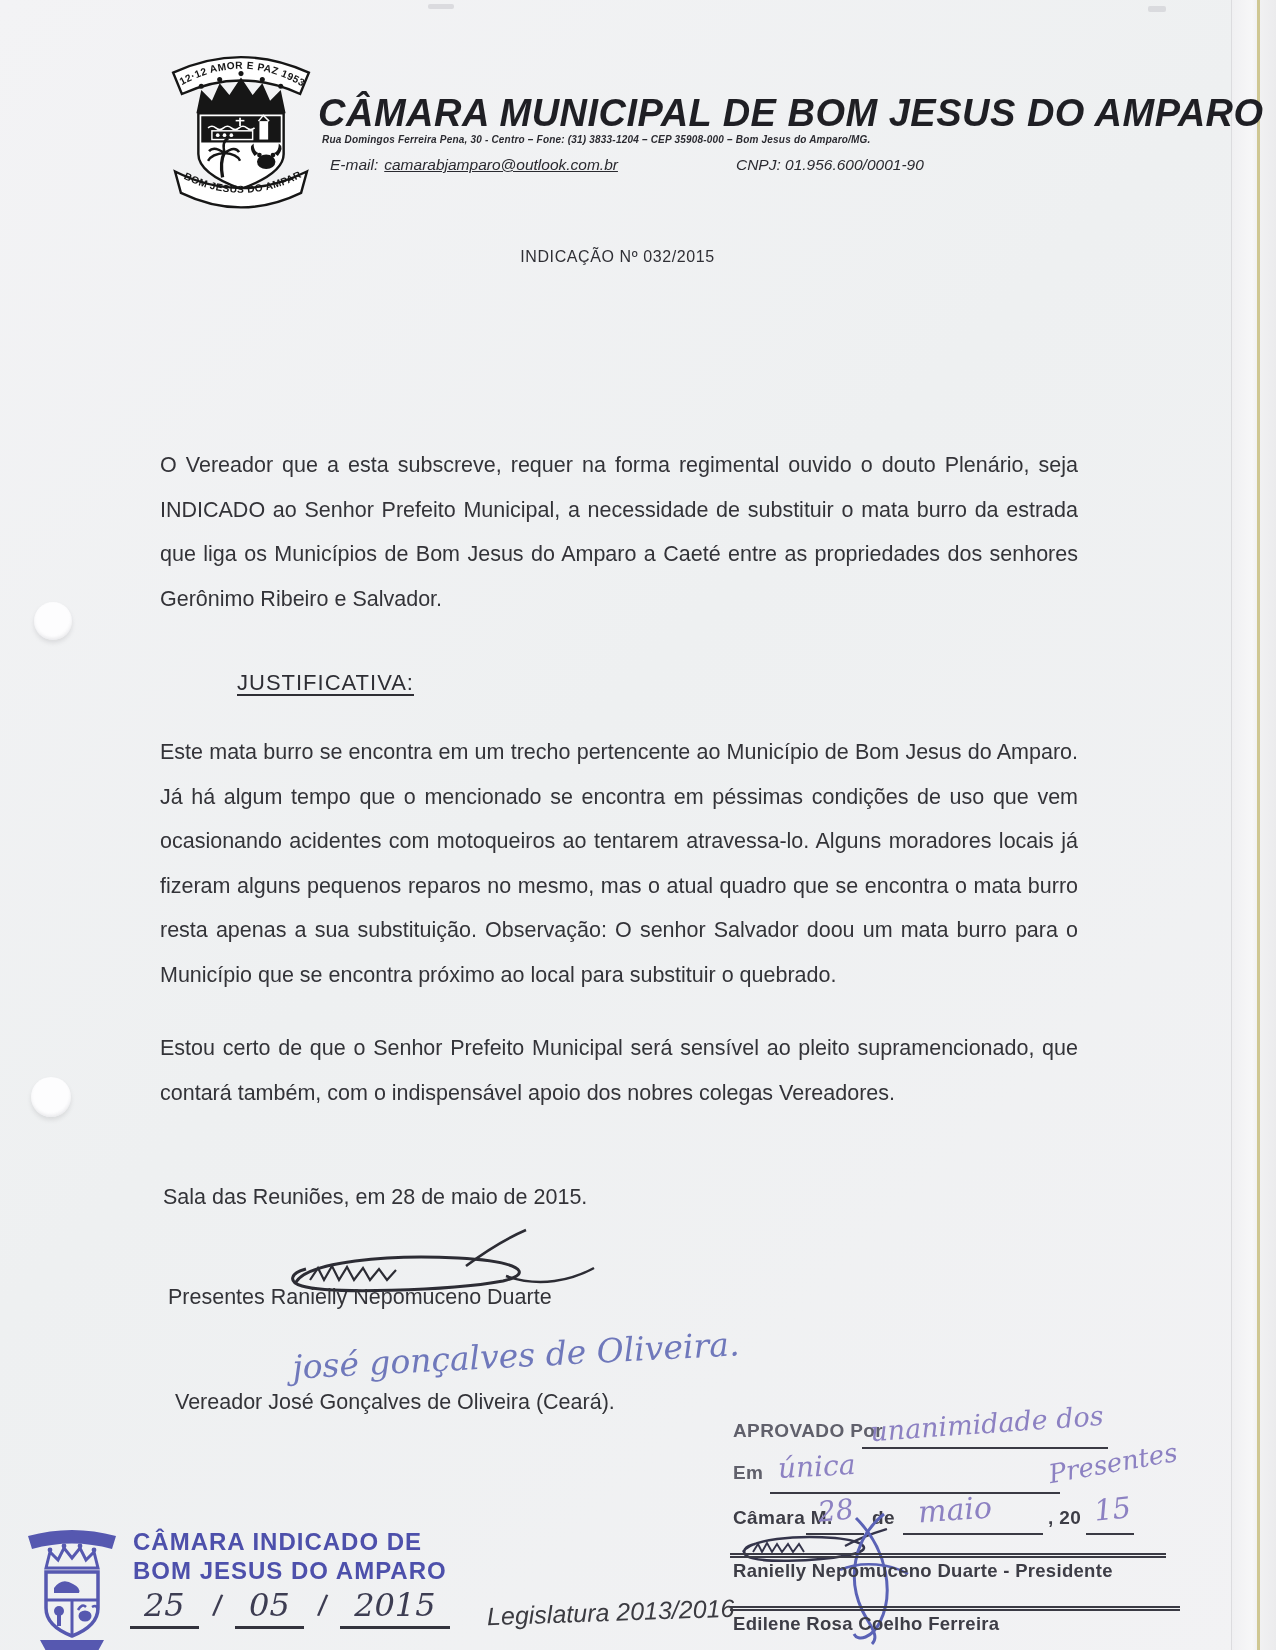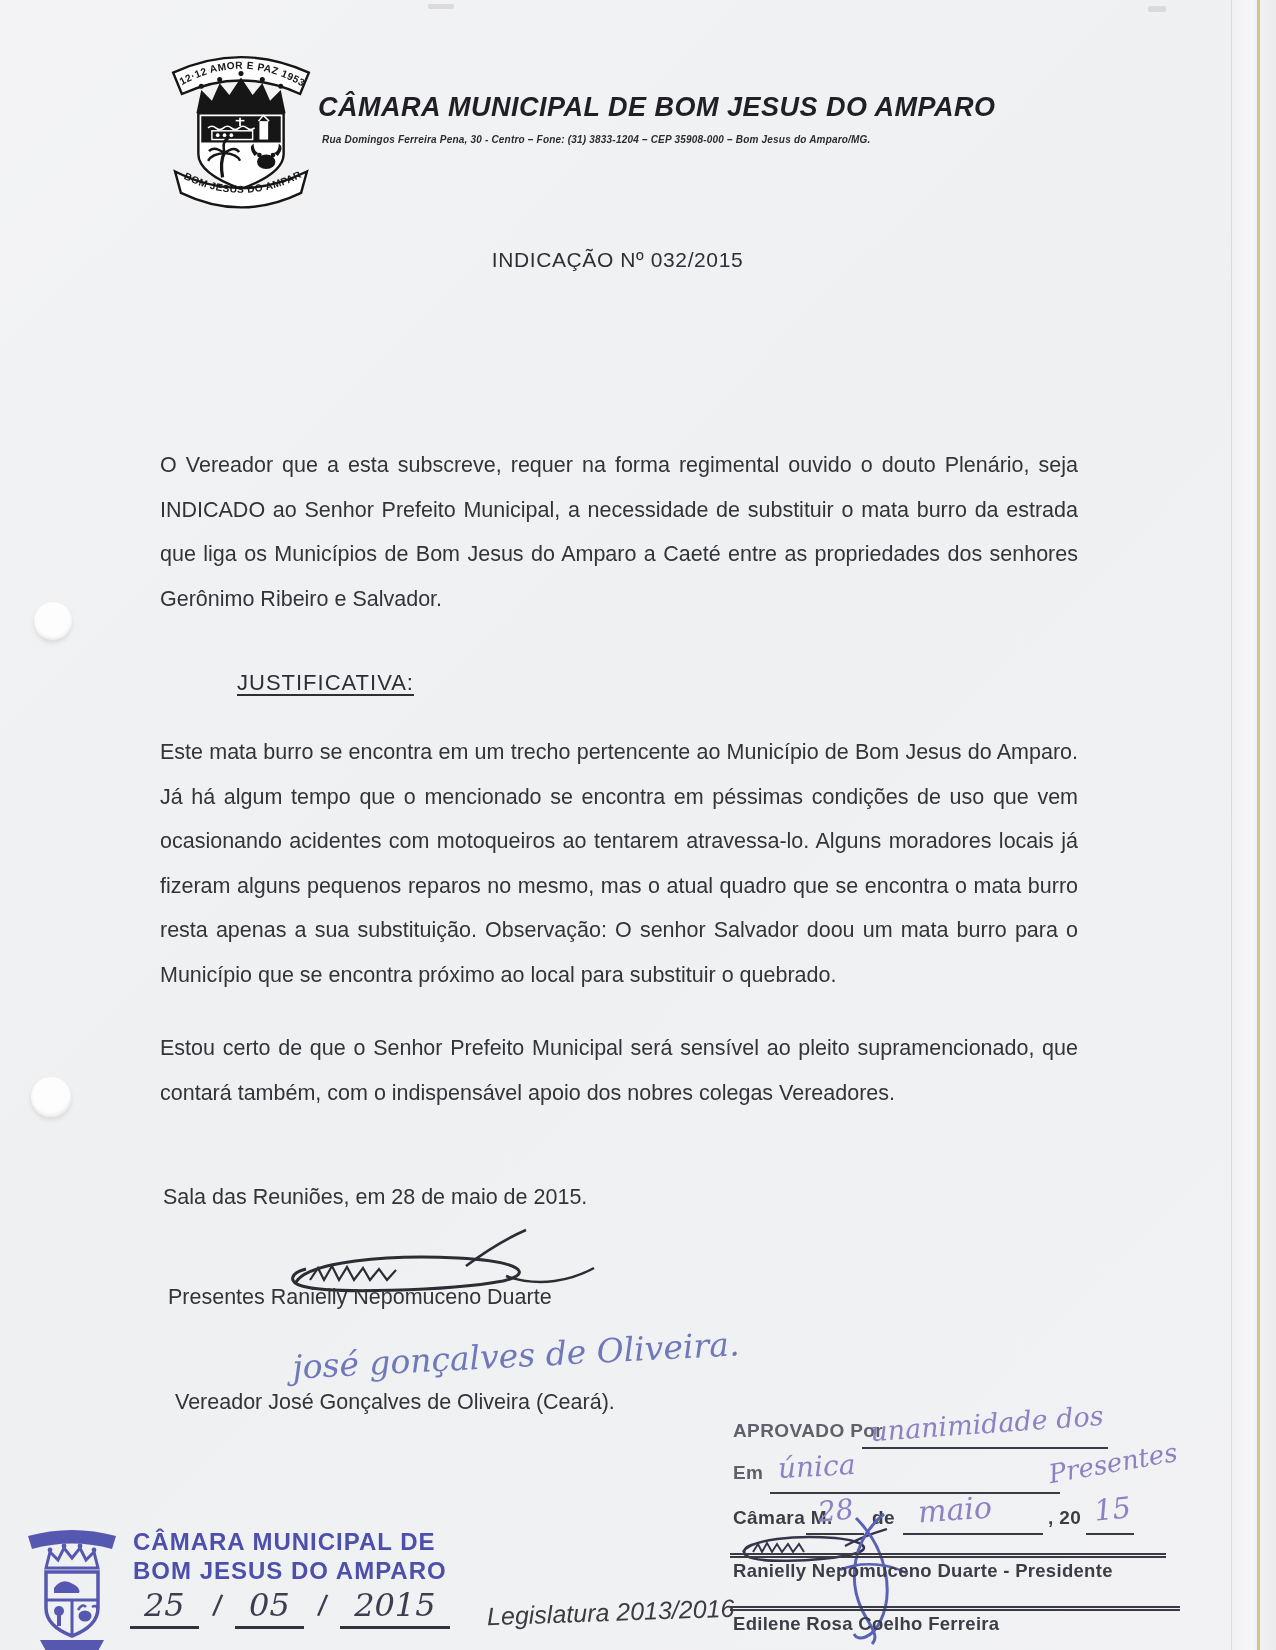--- a/index.html
+++ b/index.html
@@ -7,34 +7,34 @@
     position:relative;
     width:1276px;height:1650px;
     overflow:hidden;
     background:linear-gradient(135deg,#f3f3f5 0%,#eef0f1 45%,#f2f2f4 100%);
     font-family:"Liberation Sans",sans-serif;
     color:#333338;
   }
   .abs{position:absolute;}
   
   .org-name{
-    font-size:27px;font-weight:bold;font-style:italic;
+    font-size:38px;font-weight:bold;font-style:italic;
     color:#1f1f24;letter-spacing:0.5px;white-space:nowrap;
   }
   .addr{
     font-size:10px;font-weight:bold;font-style:italic;
     color:#2a2a30;white-space:nowrap;letter-spacing:0.2px;
   }
   .email-row{font-size:15.5px;font-style:italic;color:#2a2a30;white-space:nowrap;}
   .email-row .mail{text-decoration:underline;margin-left:6px;}
   .email-row .cnpj{margin-left:118px;}
   
   .doc-title{
     width:915px;text-align:center;
-    font-size:21px;color:#2f2f35;letter-spacing:0.6px;
+    font-size:16px;color:#2f2f35;letter-spacing:0.6px;
   }
   .salutation{font-size:21.5px;color:#333338;}
   .para{
     width:918px;font-size:21.5px;line-height:44.5px;
     text-align:justify;text-align-last:left;color:#333338;
   }
   .just-head{
     font-size:22px;letter-spacing:1px;color:#2e2e34;
     text-decoration:underline;text-underline-offset:4px;
   }
@@ -135,20 +135,23 @@
 
       <path d="M12,146 Q80,180 148,146 L142,168 Q80,198 18,168 Z" fill="#ffffff" stroke="#161616" stroke-width="2.5"></path>
       <text font-size="10.5" font-weight="bold" fill="#161616" letter-spacing="0.4">
         <textPath href="#arcBot" startOffset="2%">BOM JESUS DO AMPARO MG</textPath>
       </text>
     </svg>
   </div>
 
   <div class="abs org-name" style="left:318px;top:92px;">CÂMARA MUNICIPAL DE BOM JESUS DO AMPARO</div>
   <div class="abs addr" style="left:322px;top:134px;">Rua Domingos Ferreira Pena, 30 - Centro – Fone: (31) 3833-1204 – CEP 35908-000 – Bom Jesus do Amparo/MG.</div>
+  <div class="abs email-row" style="left:330px;top:156px;">
+    <span>E-mail:</span><span class="mail">camarabjamparo@outlook.com.br</span><span class="cnpj">CNPJ: 01.956.600/0001-90</span>
+  </div>
 
   <div class="abs doc-title" style="left:160px;top:248px;">INDICAÇÃO Nº 032/2015</div>
 
 
   <div class="abs para" style="left:160px;top:443px;">O Vereador que a esta subscreve, requer na forma regimental ouvido o douto Plenário, seja INDICADO ao Senhor Prefeito Municipal, a necessidade de substituir o mata burro da estrada que liga os Municípios de Bom Jesus do Amparo a Caeté entre as propriedades dos senhores Gerônimo Ribeiro e Salvador.</div>
 
   <div class="abs just-head" style="left:237px;top:670px;">JUSTIFICATIVA:</div>
 
   <div class="abs para" style="left:160px;top:730px;">Este mata burro se encontra em um trecho pertencente ao Município de Bom Jesus do Amparo. Já há algum tempo que o mencionado se encontra em péssimas condições de uso que vem ocasionando acidentes com motoqueiros ao tentarem atravessa-lo. Alguns moradores locais já fizeram alguns pequenos reparos no mesmo, mas o atual quadro que se encontra o mata burro resta apenas a sua substituição. Observação: O senhor Salvador doou um mata burro para o Município que se encontra próximo ao local para substituir o quebrado.</div>
 
@@ -220,21 +223,21 @@
       <path d="M32,66 q8,-11 19,-4 q8,4 6,9 L32,71 Z" fill="#4144a8"></path>
       <line x1="25" y1="78" x2="75" y2="78" stroke="#4144a8" stroke-width="3"></line>
       <line x1="50" y1="78" x2="50" y2="112" stroke="#4144a8" stroke-width="3"></line>
       <circle cx="37" cy="89" r="5" fill="#4144a8"></circle>
       <rect x="35" y="93" width="4" height="11" fill="#4144a8"></rect>
       <path d="M56,88 q4,-7 8,-3 M70,85 q5,-3 6,3" fill="none" stroke="#4144a8" stroke-width="2.6"></path>
       <ellipse cx="63" cy="94" rx="6.5" ry="5.5" fill="#4144a8"></ellipse>
       <path d="M18,118 H82 L76,129 H24 Z" fill="#4144a8"></path>
     </svg>
   </div>
-  <div class="abs blue-stamp-text" style="left:133px;top:1528px;">CÂMARA MUNICIPAL DE</div>
+  <div class="abs blue-stamp-text" style="left:133px;top:1528px;">CÂMARA INDICADO DE</div>
   <div class="abs blue-stamp-text" style="left:133px;top:1557px;">BOM JESUS DO AMPARO</div>
   <div class="abs stamp-date" style="left:130px;top:1586px;">
     <span class="seg">25</span>
     <span class="slash">/</span>
     <span class="seg">05</span>
     <span class="slash">/</span>
     <span class="seg">2015</span>
   </div>
 
   <div class="abs legislature" style="left:487px;top:1598px;">Legislatura 2013/2016</div>

